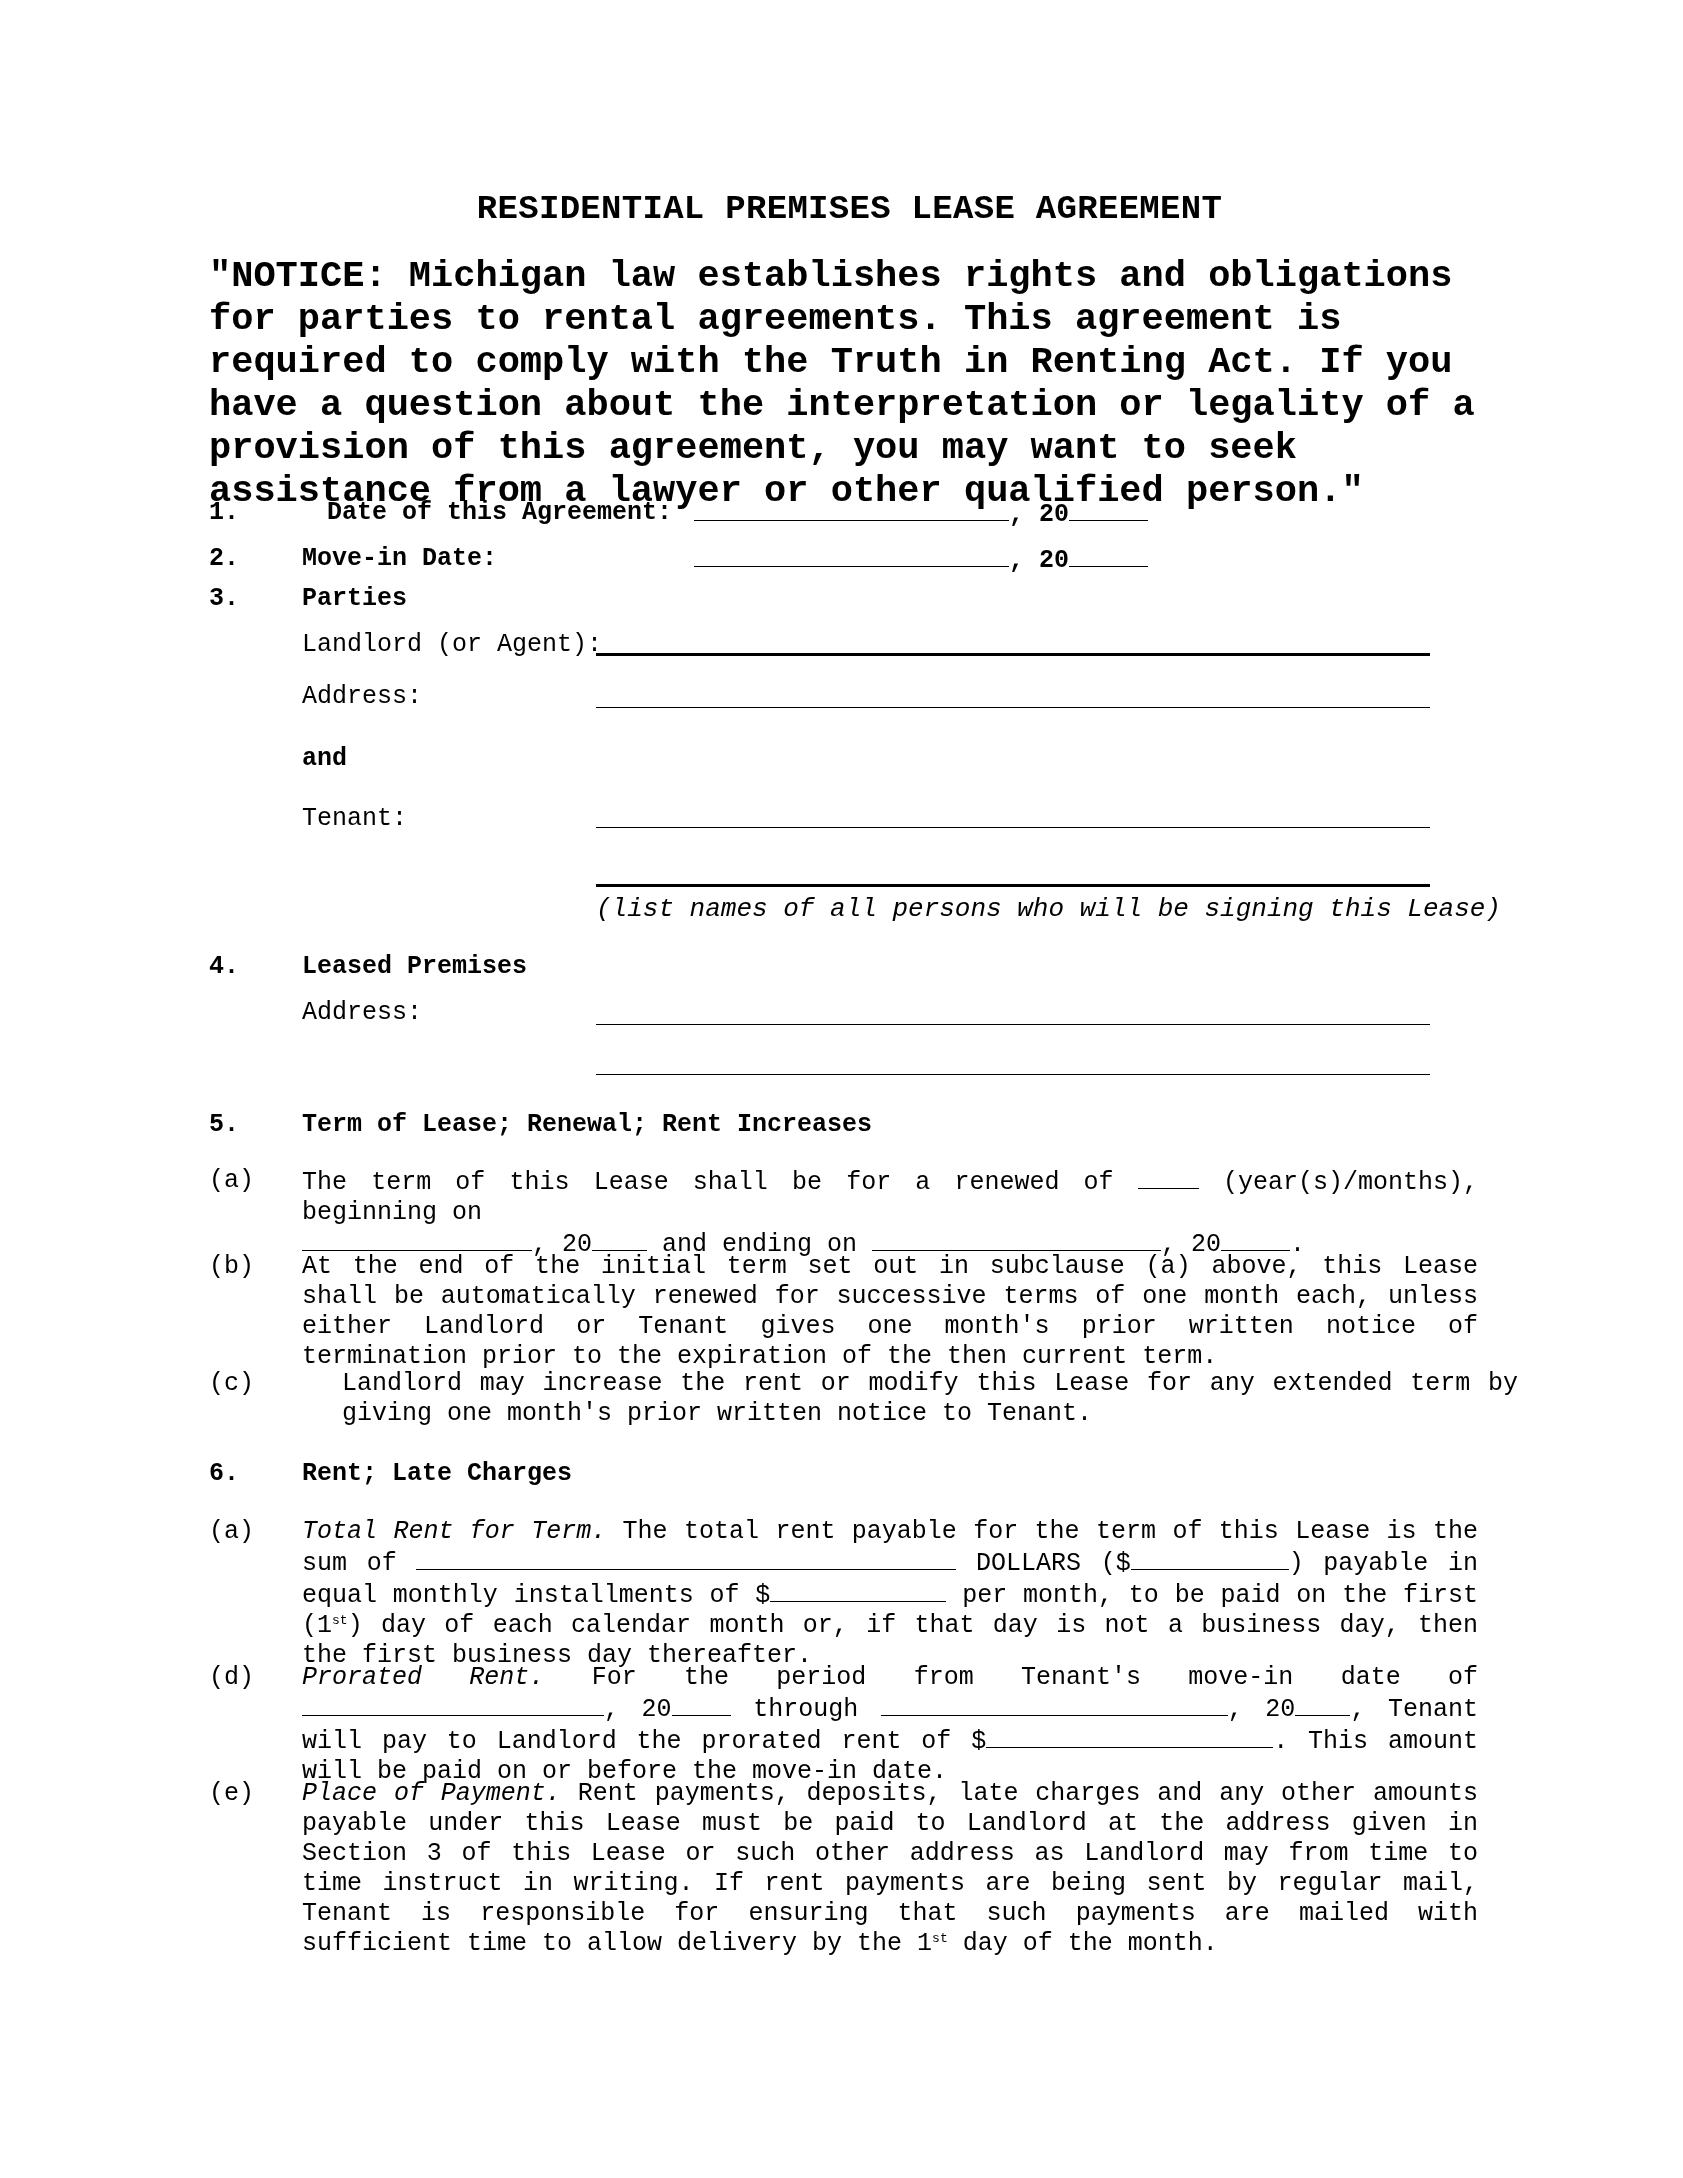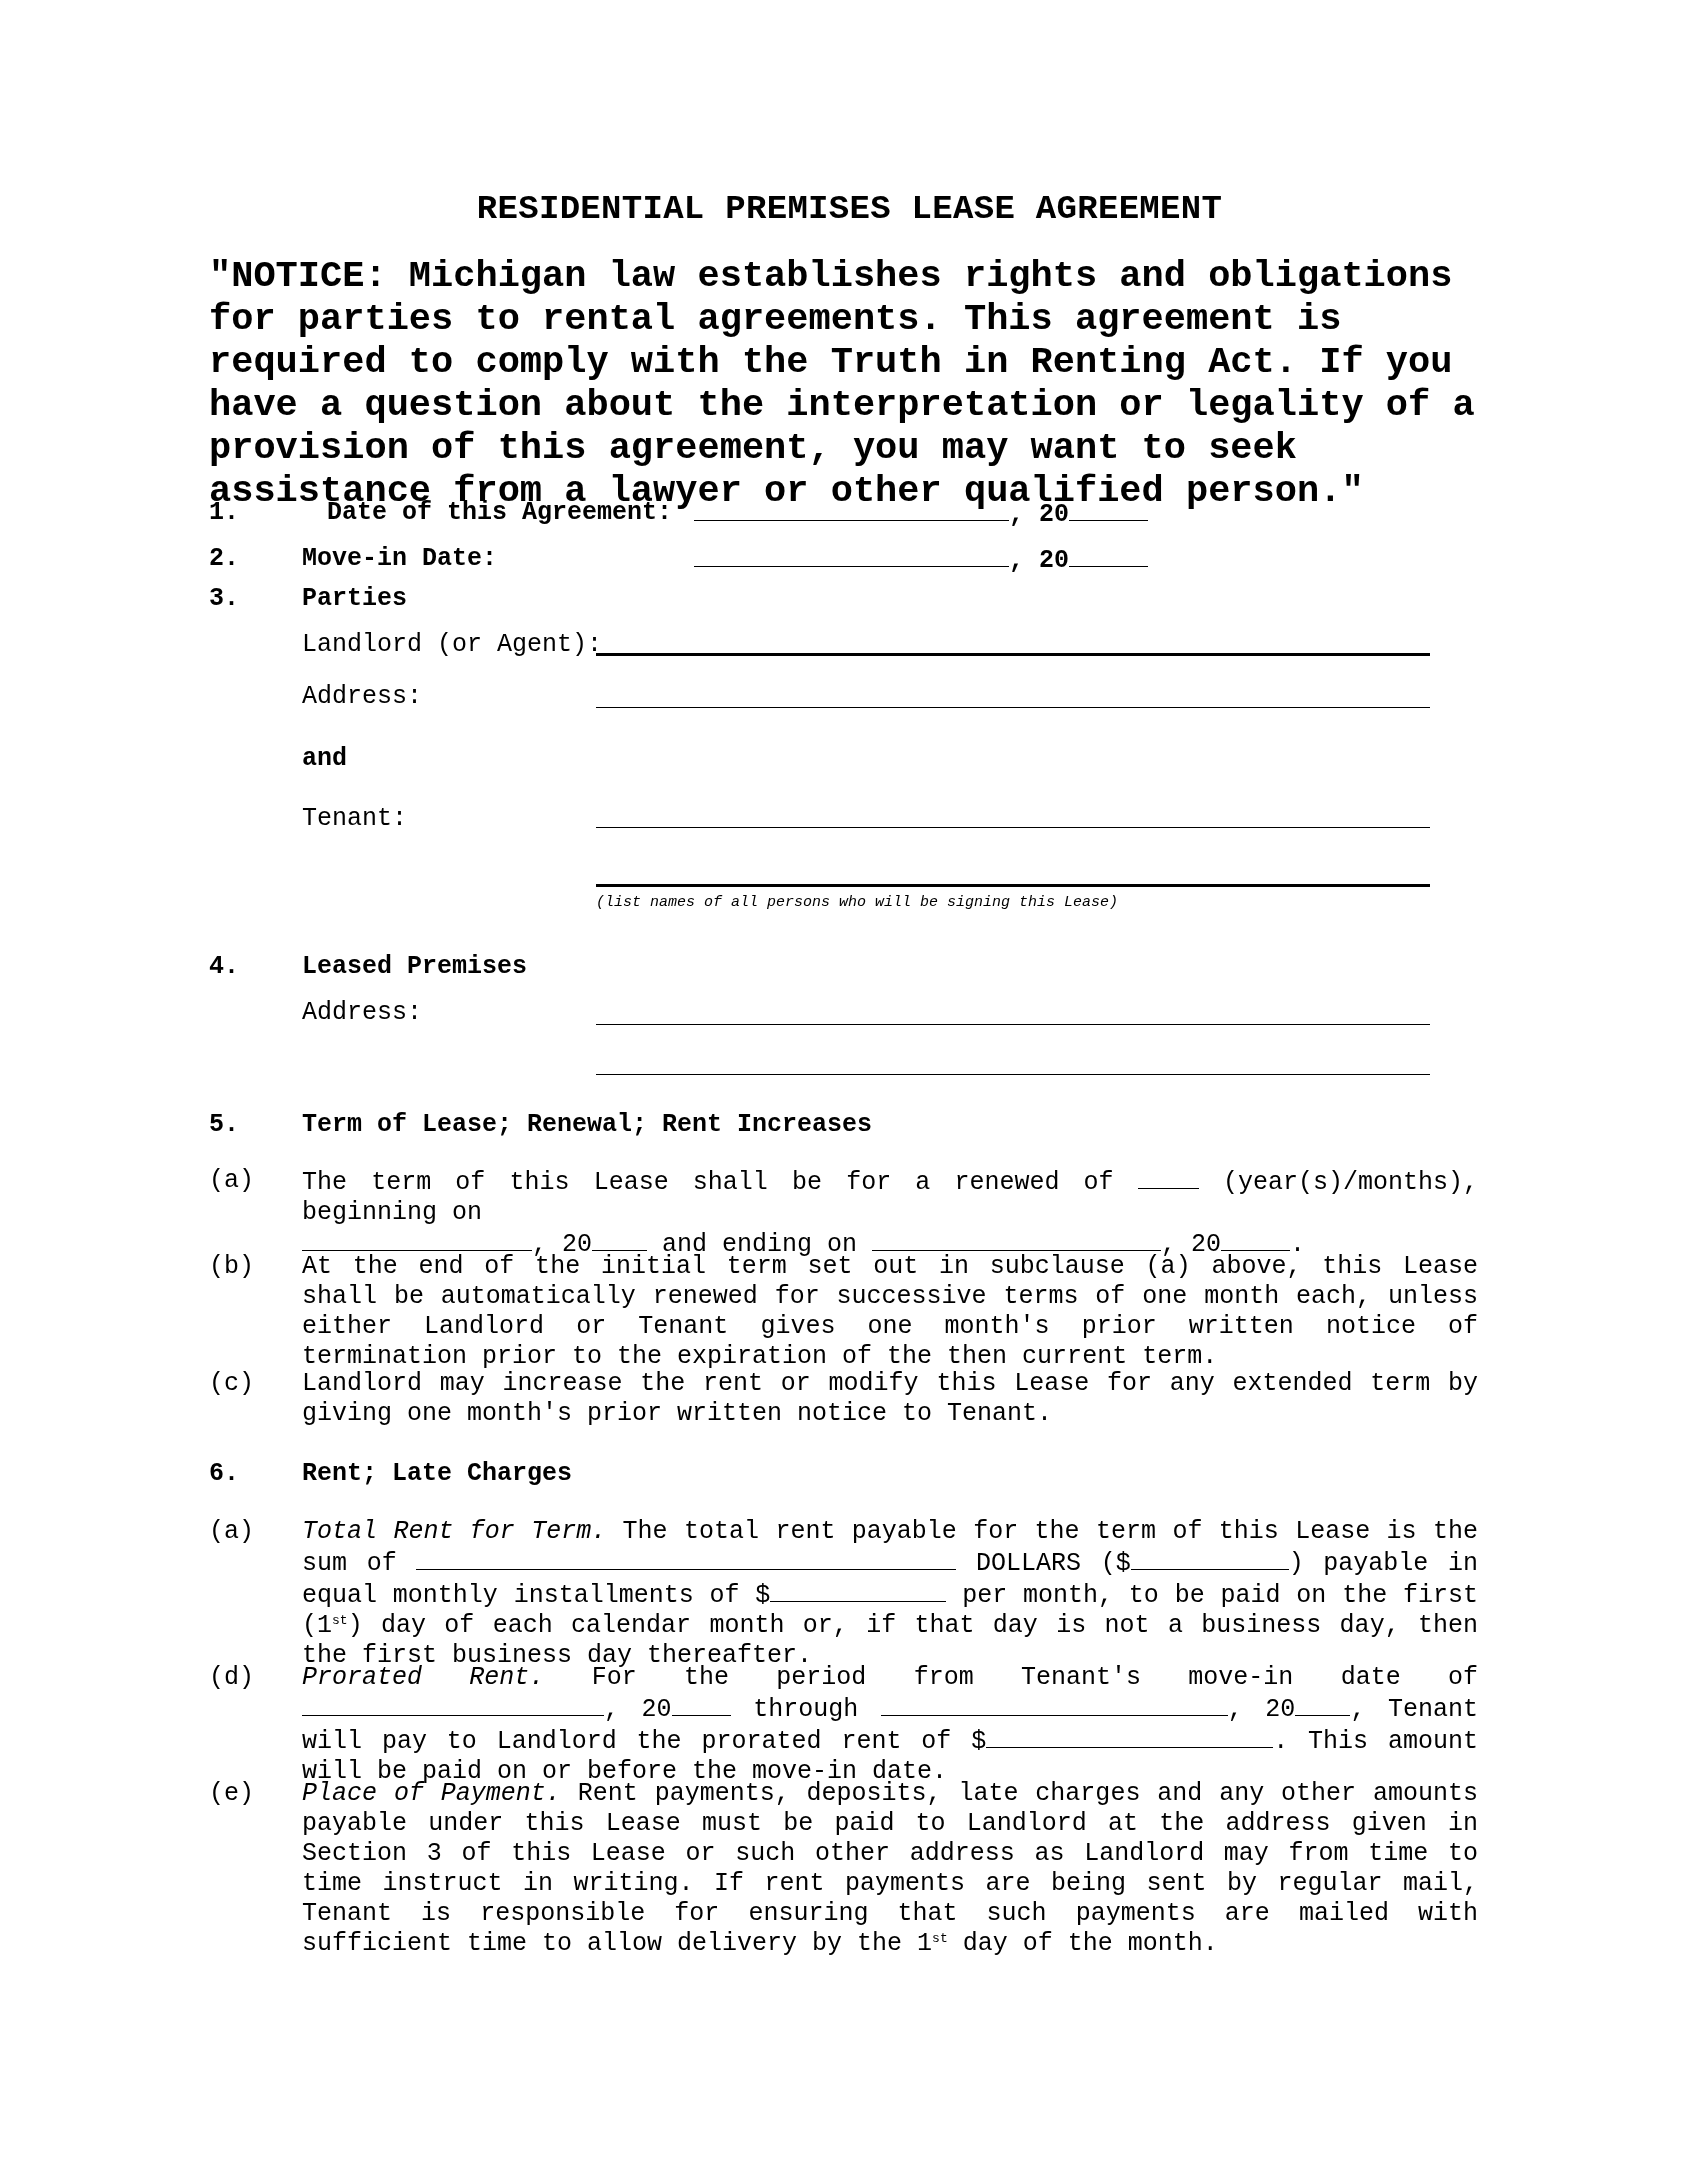--- a/index.html
+++ b/index.html
@@ -10,21 +10,21 @@
            font-size:34px; font-weight:bold; letter-spacing:0.3px; }
   .notice { position:absolute; top:255px; left:201px; width:1277px;
             font-size:37px; font-weight:bold; line-height:43px; }
   .row { position:absolute; left:201px; font-size:25px; }
   .num { position:absolute; left:201px; font-size:25px; font-weight:bold; }
   .lbl { position:absolute; left:294px; font-size:25px; }
   .b { font-weight:bold; }
   .ul { display:inline-block; border-bottom:1.6px solid #000; height:22px; vertical-align:baseline; }
   .line { position:absolute; left:588px; width:834px; border-bottom:1.6px solid #000; }
   .line.thick { border-bottom-width:3px; }
-  .hint { position:absolute; left:588px; font-size:15px; font-style:italic; }
+  .hint { position:absolute; left:588px; font-size:26px; font-style:italic; }
   .para { position:absolute; left:294px; width:1176px; font-size:25px; line-height:30px;
           text-align:justify; }
   .tag { position:absolute; left:201px; font-size:25px; }
   .it { font-style:italic; }
   sup { font-size:13px; vertical-align:8px; line-height:0; }
 </style>
 </head>
 <body>
 
 <div class="page">
@@ -76,21 +76,21 @@
     <span>(year(s)/months), beginning on</span><br>
     <span class="ul" style="width:230px;"></span><span>, 20</span><span class="ul" style="width:55px;"></span>
     <span>and ending on</span>
     <span class="ul" style="width:289px;"></span><span>, 20</span><span class="ul" style="width:69px;"></span><span>.</span>
   </div>
 
   <div class="tag" style="top:1252px;">(b)</div>
   <div class="para" style="top:1252px;">At the end of the initial term set out in subclause (a) above, this Lease shall be automatically renewed for successive terms of one month each, unless either Landlord or Tenant gives one month's prior written notice of termination prior to the expiration of the then current term.</div>
 
   <div class="tag" style="top:1369px;">(c)</div>
-  <div class="para" style="top:1369px;">Landlord may increase the rent or modify this Lease for any extended term by giving one month's prior written notice to Tenant.</div>
+  <div class="para" style="top:1369px;margin-left:40px;">Landlord may increase the rent or modify this Lease for any extended term by giving one month's prior written notice to Tenant.</div>
 
   <div class="num" style="top:1459px;">6.</div>
   <div class="lbl b" style="top:1459px;">Rent; Late Charges</div>
 
   <div class="tag" style="top:1517px;">(a)</div>
   <div class="para" style="top:1517px;">
     <span class="it">Total Rent for Term.</span>
     <span>The total rent payable for the term of this Lease is the sum of</span>
     <span class="ul" style="width:540px;"></span>
     <span>DOLLARS ($</span><span class="ul" style="width:158px;"></span><span>) payable in equal monthly installments of $</span><span class="ul" style="width:176px;"></span>

